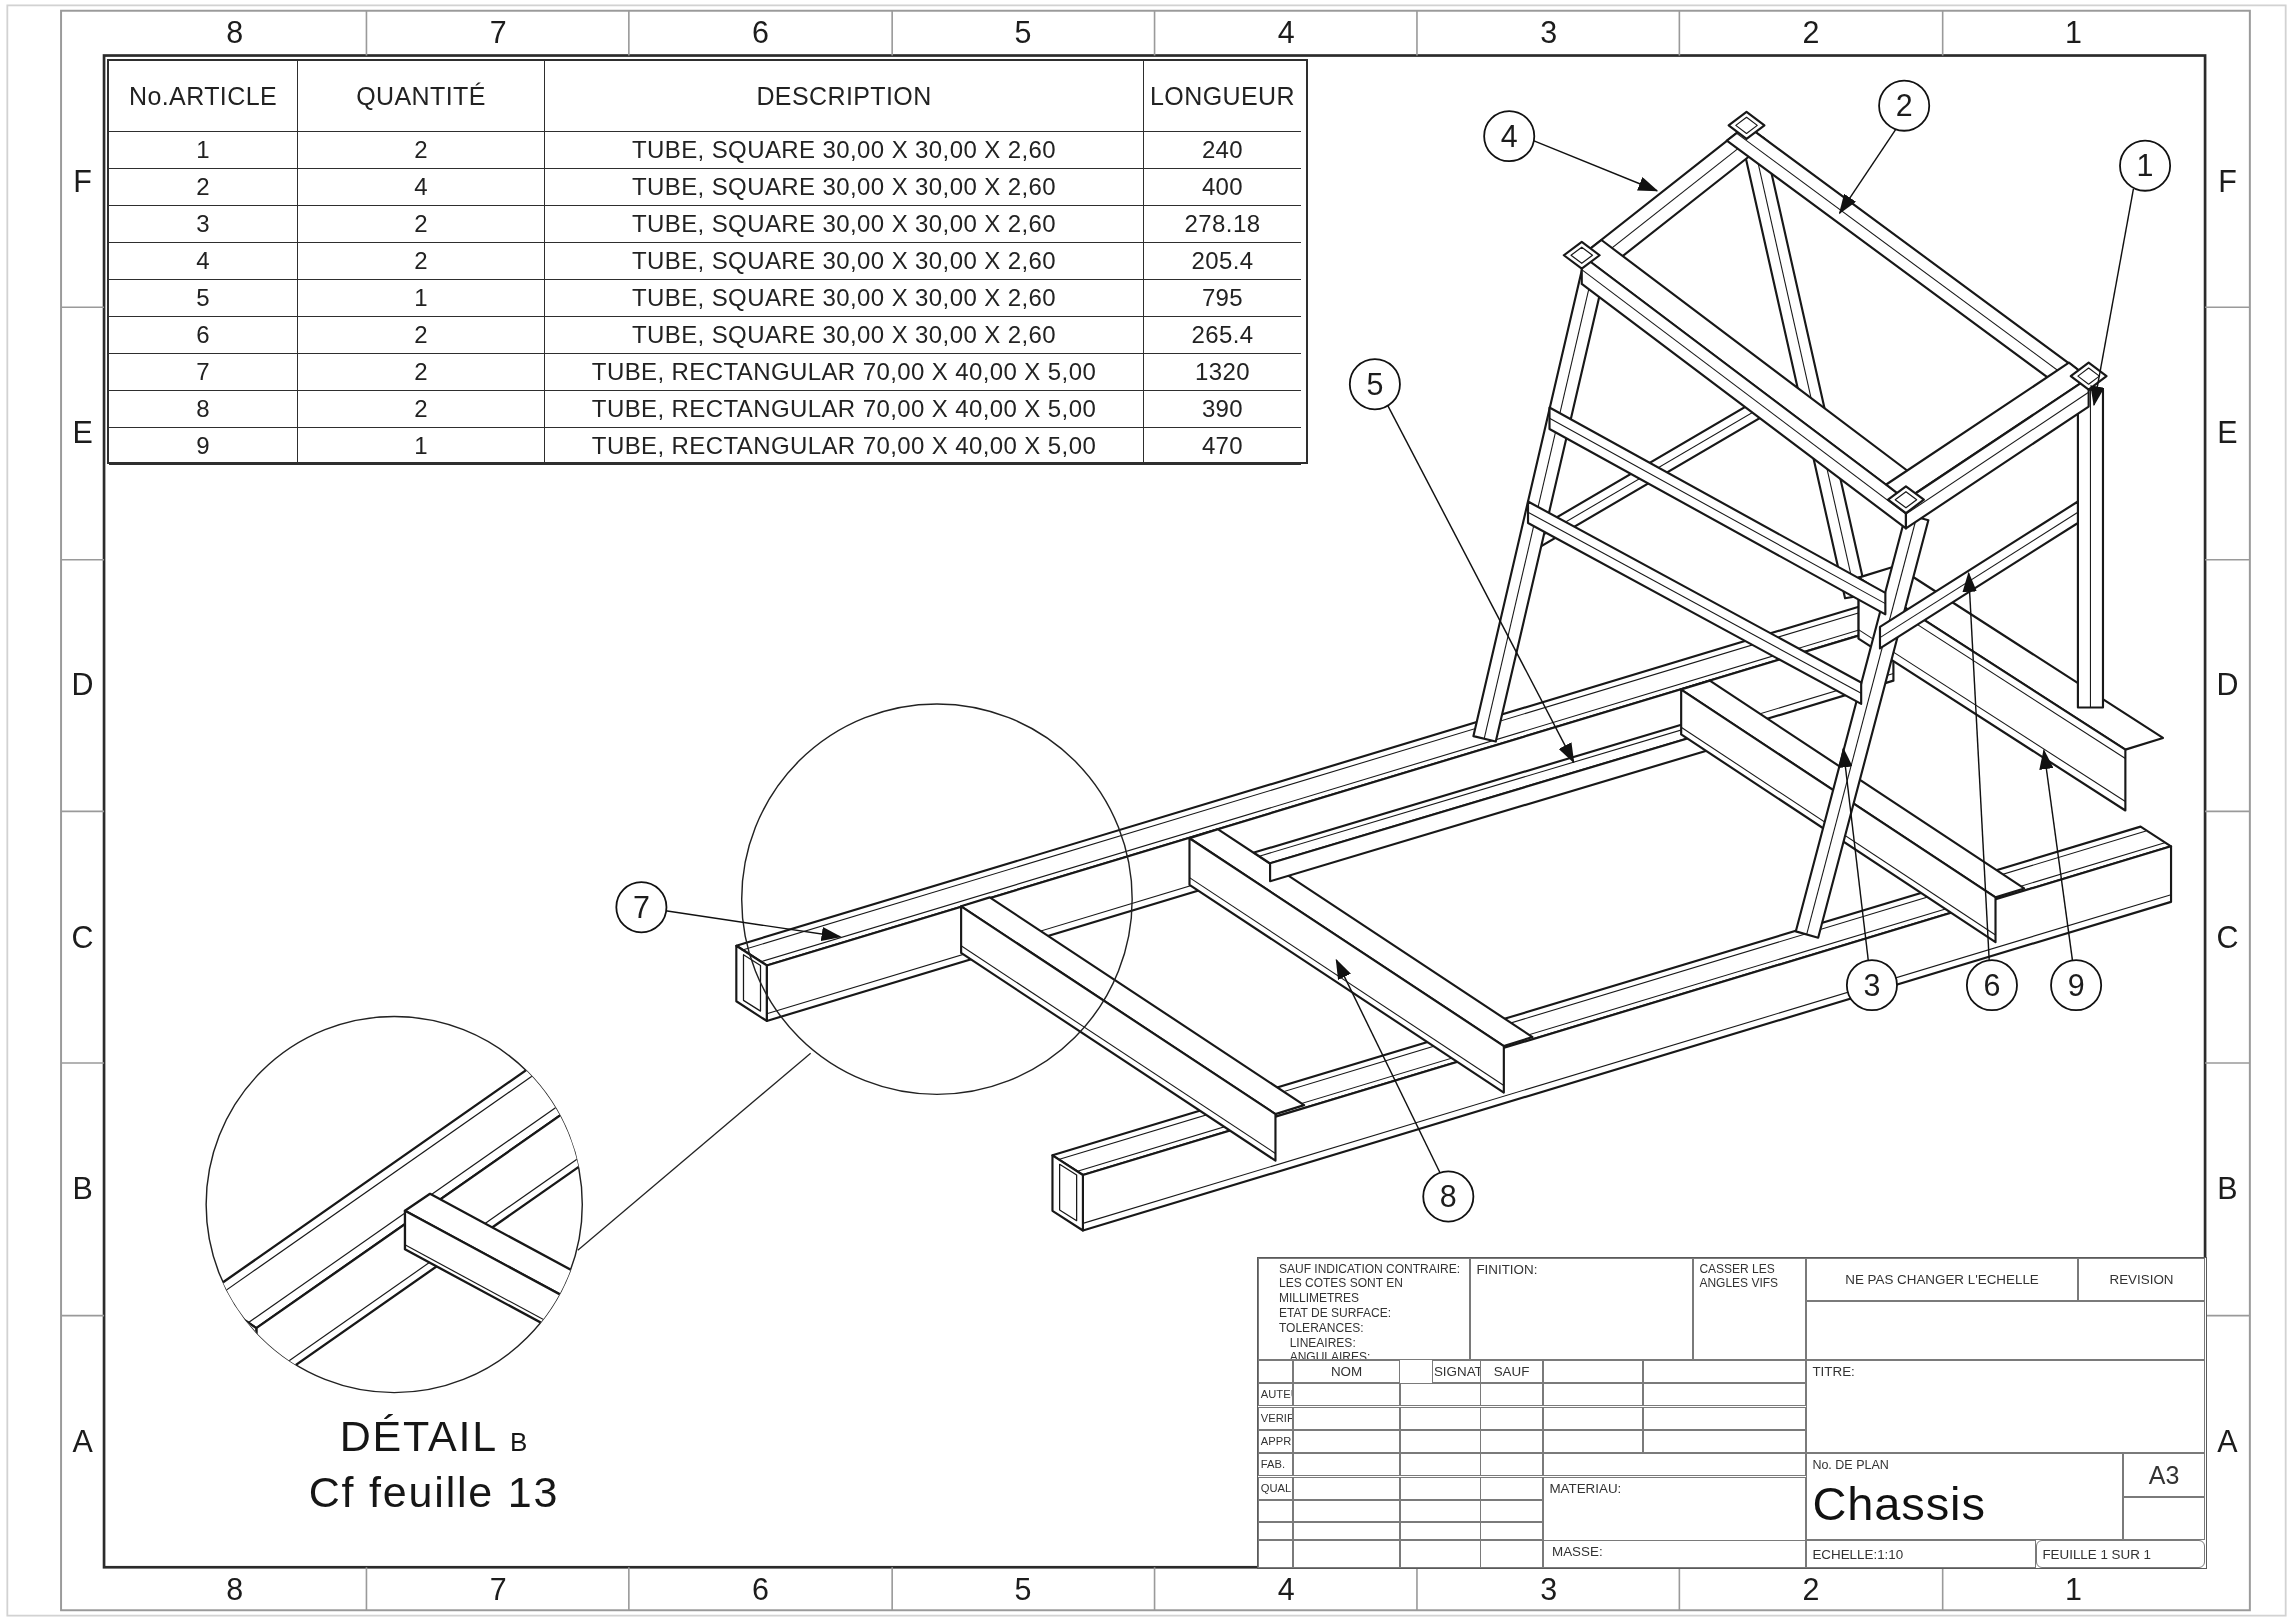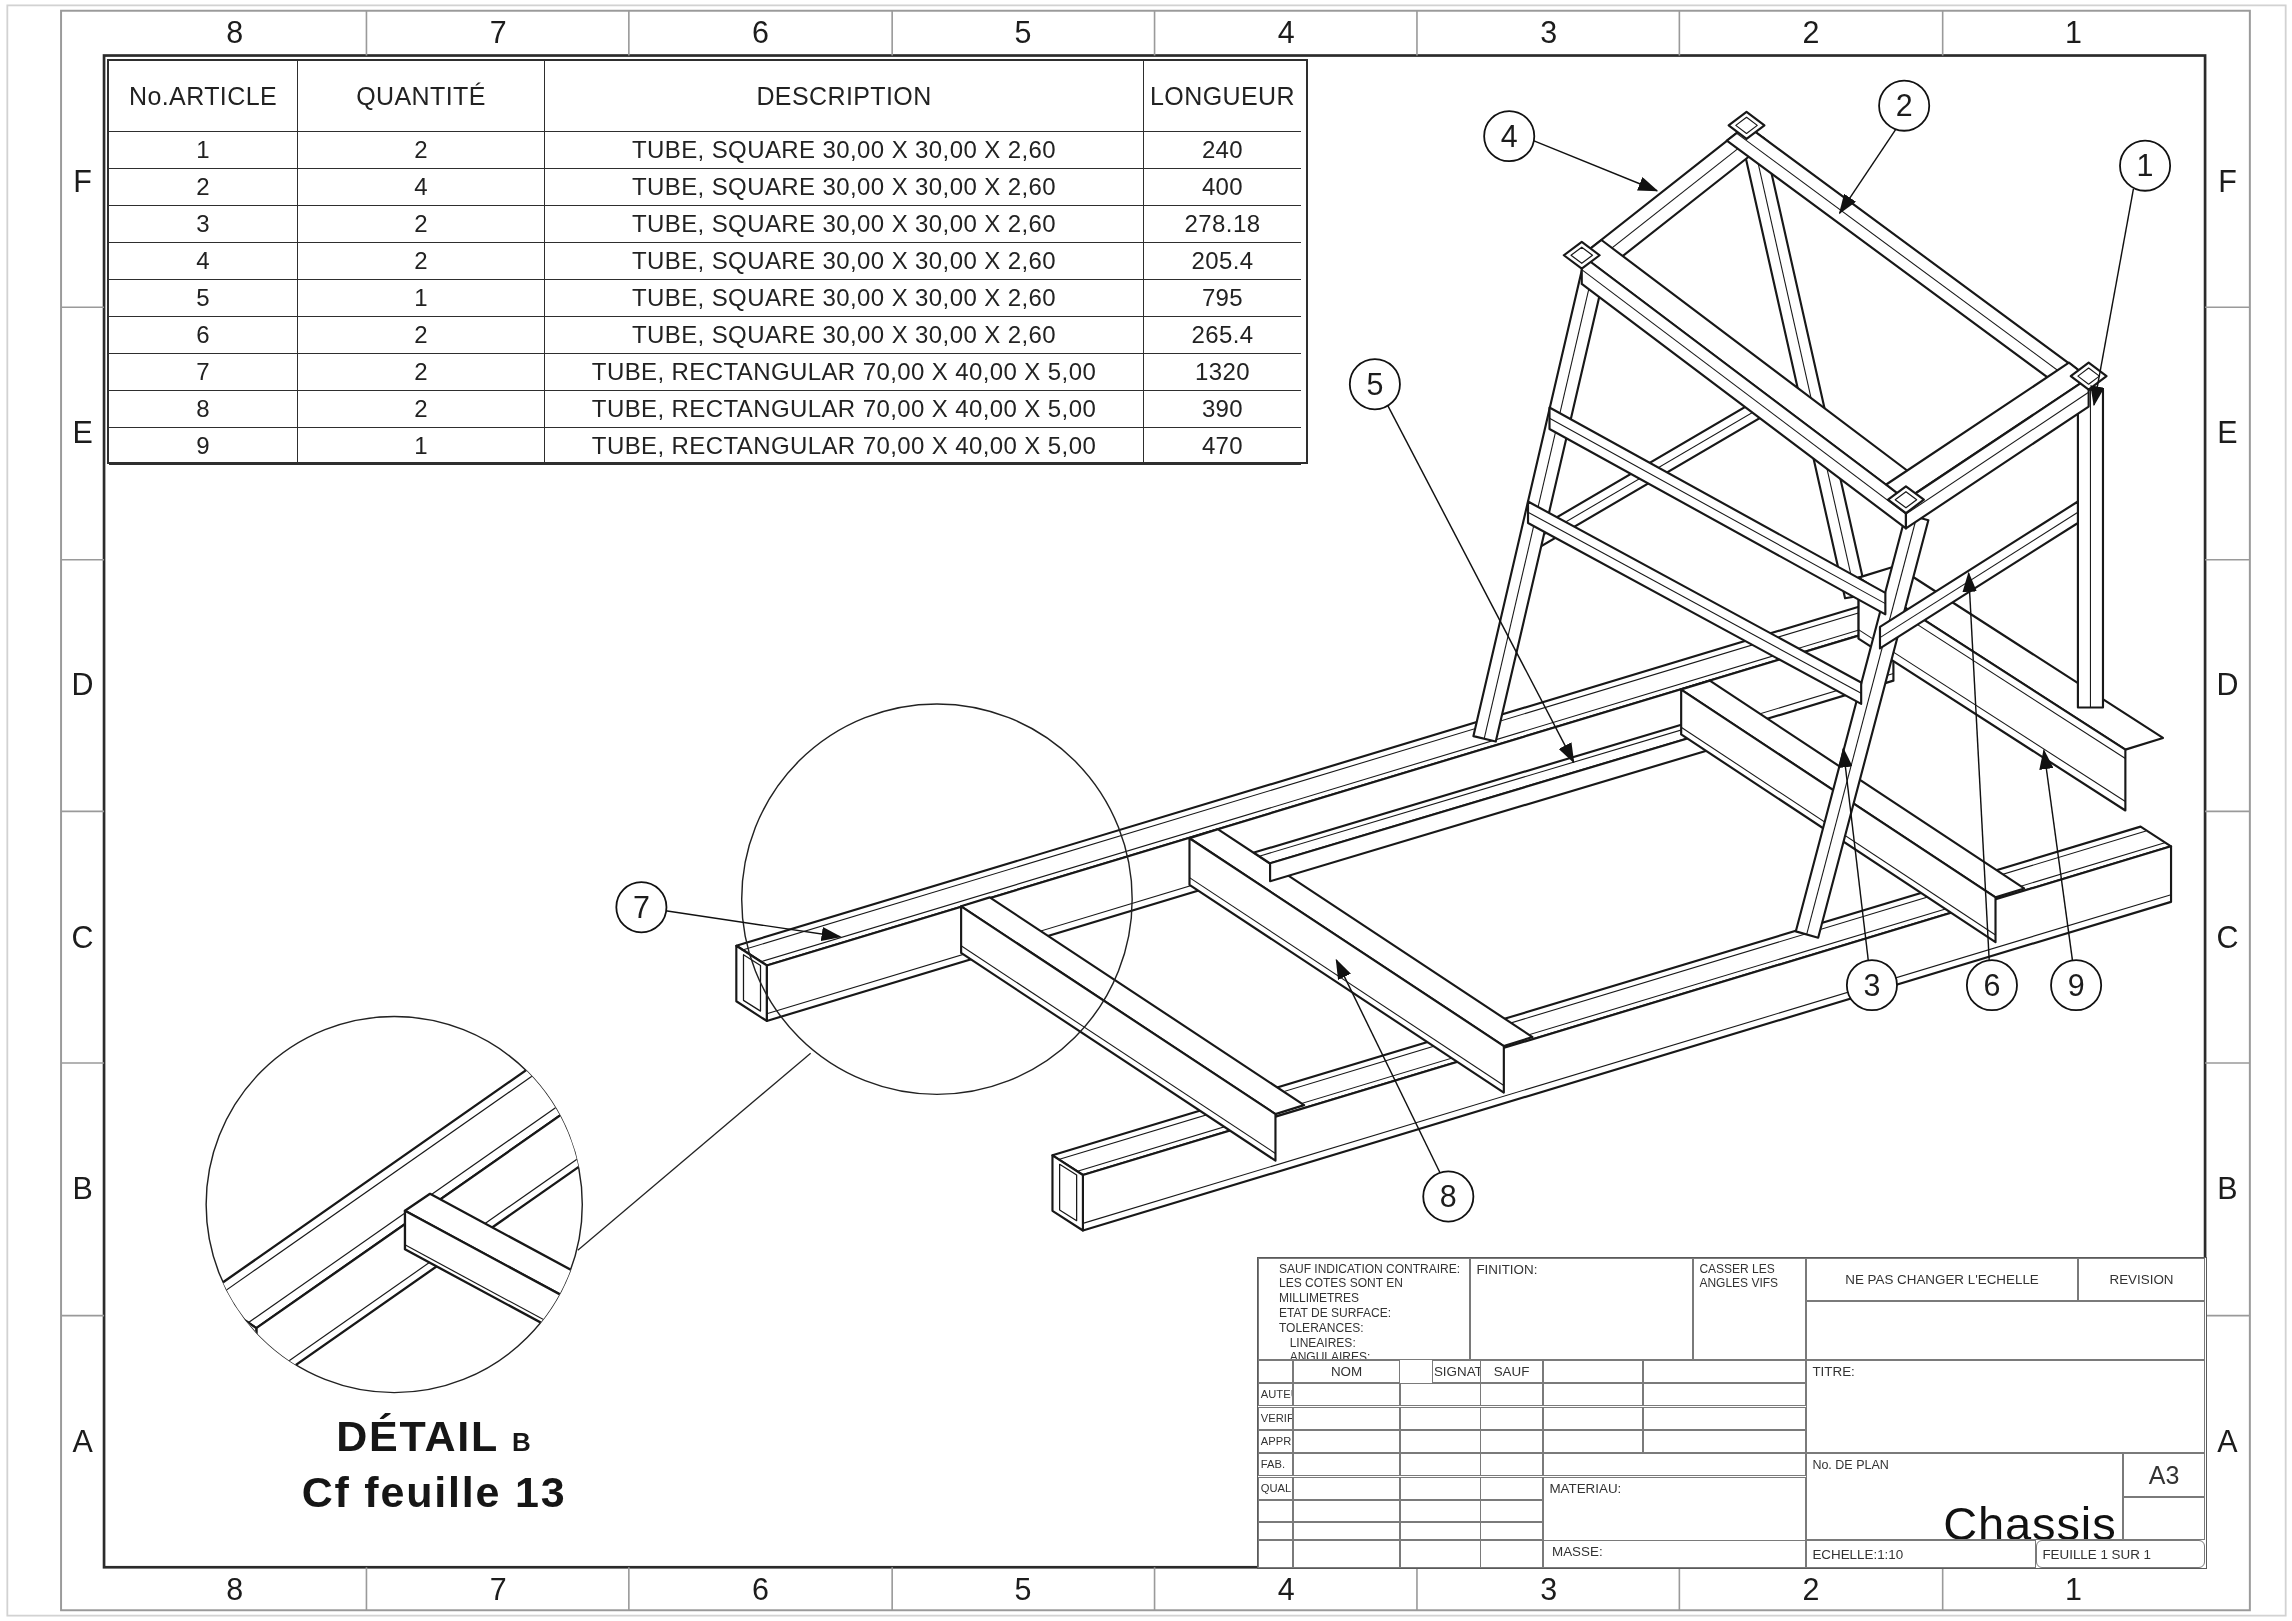--- a/index.html
+++ b/index.html
@@ -21,26 +21,26 @@
   .bom .hd{font-size:25px;}
 
   
   .tb{position:absolute;left:1257px;top:1257px;width:948px;height:310px;
       border:1.8px solid #5a5a5a;background:#fff;font-size:13.4px;color:#333;}
   .tb .cell{position:absolute;border:0.9px solid #7a7a7a;box-sizing:border-box;
       padding:2.7px 5.4px;overflow:hidden;white-space:nowrap;background:#fff;}
   .tb .ctr{display:flex;align-items:center;justify-content:center;padding:0;}
   .tb .notes{font-size:12px;line-height:14.8px;}
   .tb .ind{padding-left:10.7px;}
-  .big-title{font-size:47px;letter-spacing:0.9px;color:#111;text-align:right;margin-top:24px;}
+  .big-title{font-size:47px;letter-spacing:0.9px;color:#111;text-align:left;margin-top:4px;}
   .plan-lbl{font-size:12.5px;}
 
   
   .detail-cap{position:absolute;left:228px;top:1411px;width:412px;text-align:center;
-      color:#161616;letter-spacing:1.8px;line-height:50px;font-size:43px;font-weight:bold;}
+      color:#161616;letter-spacing:1.8px;line-height:50px;font-size:43px;}
   .detail-cap .sub{font-size:26px;letter-spacing:0.9px;}
 </style>
 </head>
 <body>
 
 <div class="sheet">
 
 <svg width="2293" height="1621" viewBox="0 0 2560 1810">
   <defs>
     <marker id="arr" markerWidth="14" markerHeight="10" refX="13" refY="5" orient="auto">

